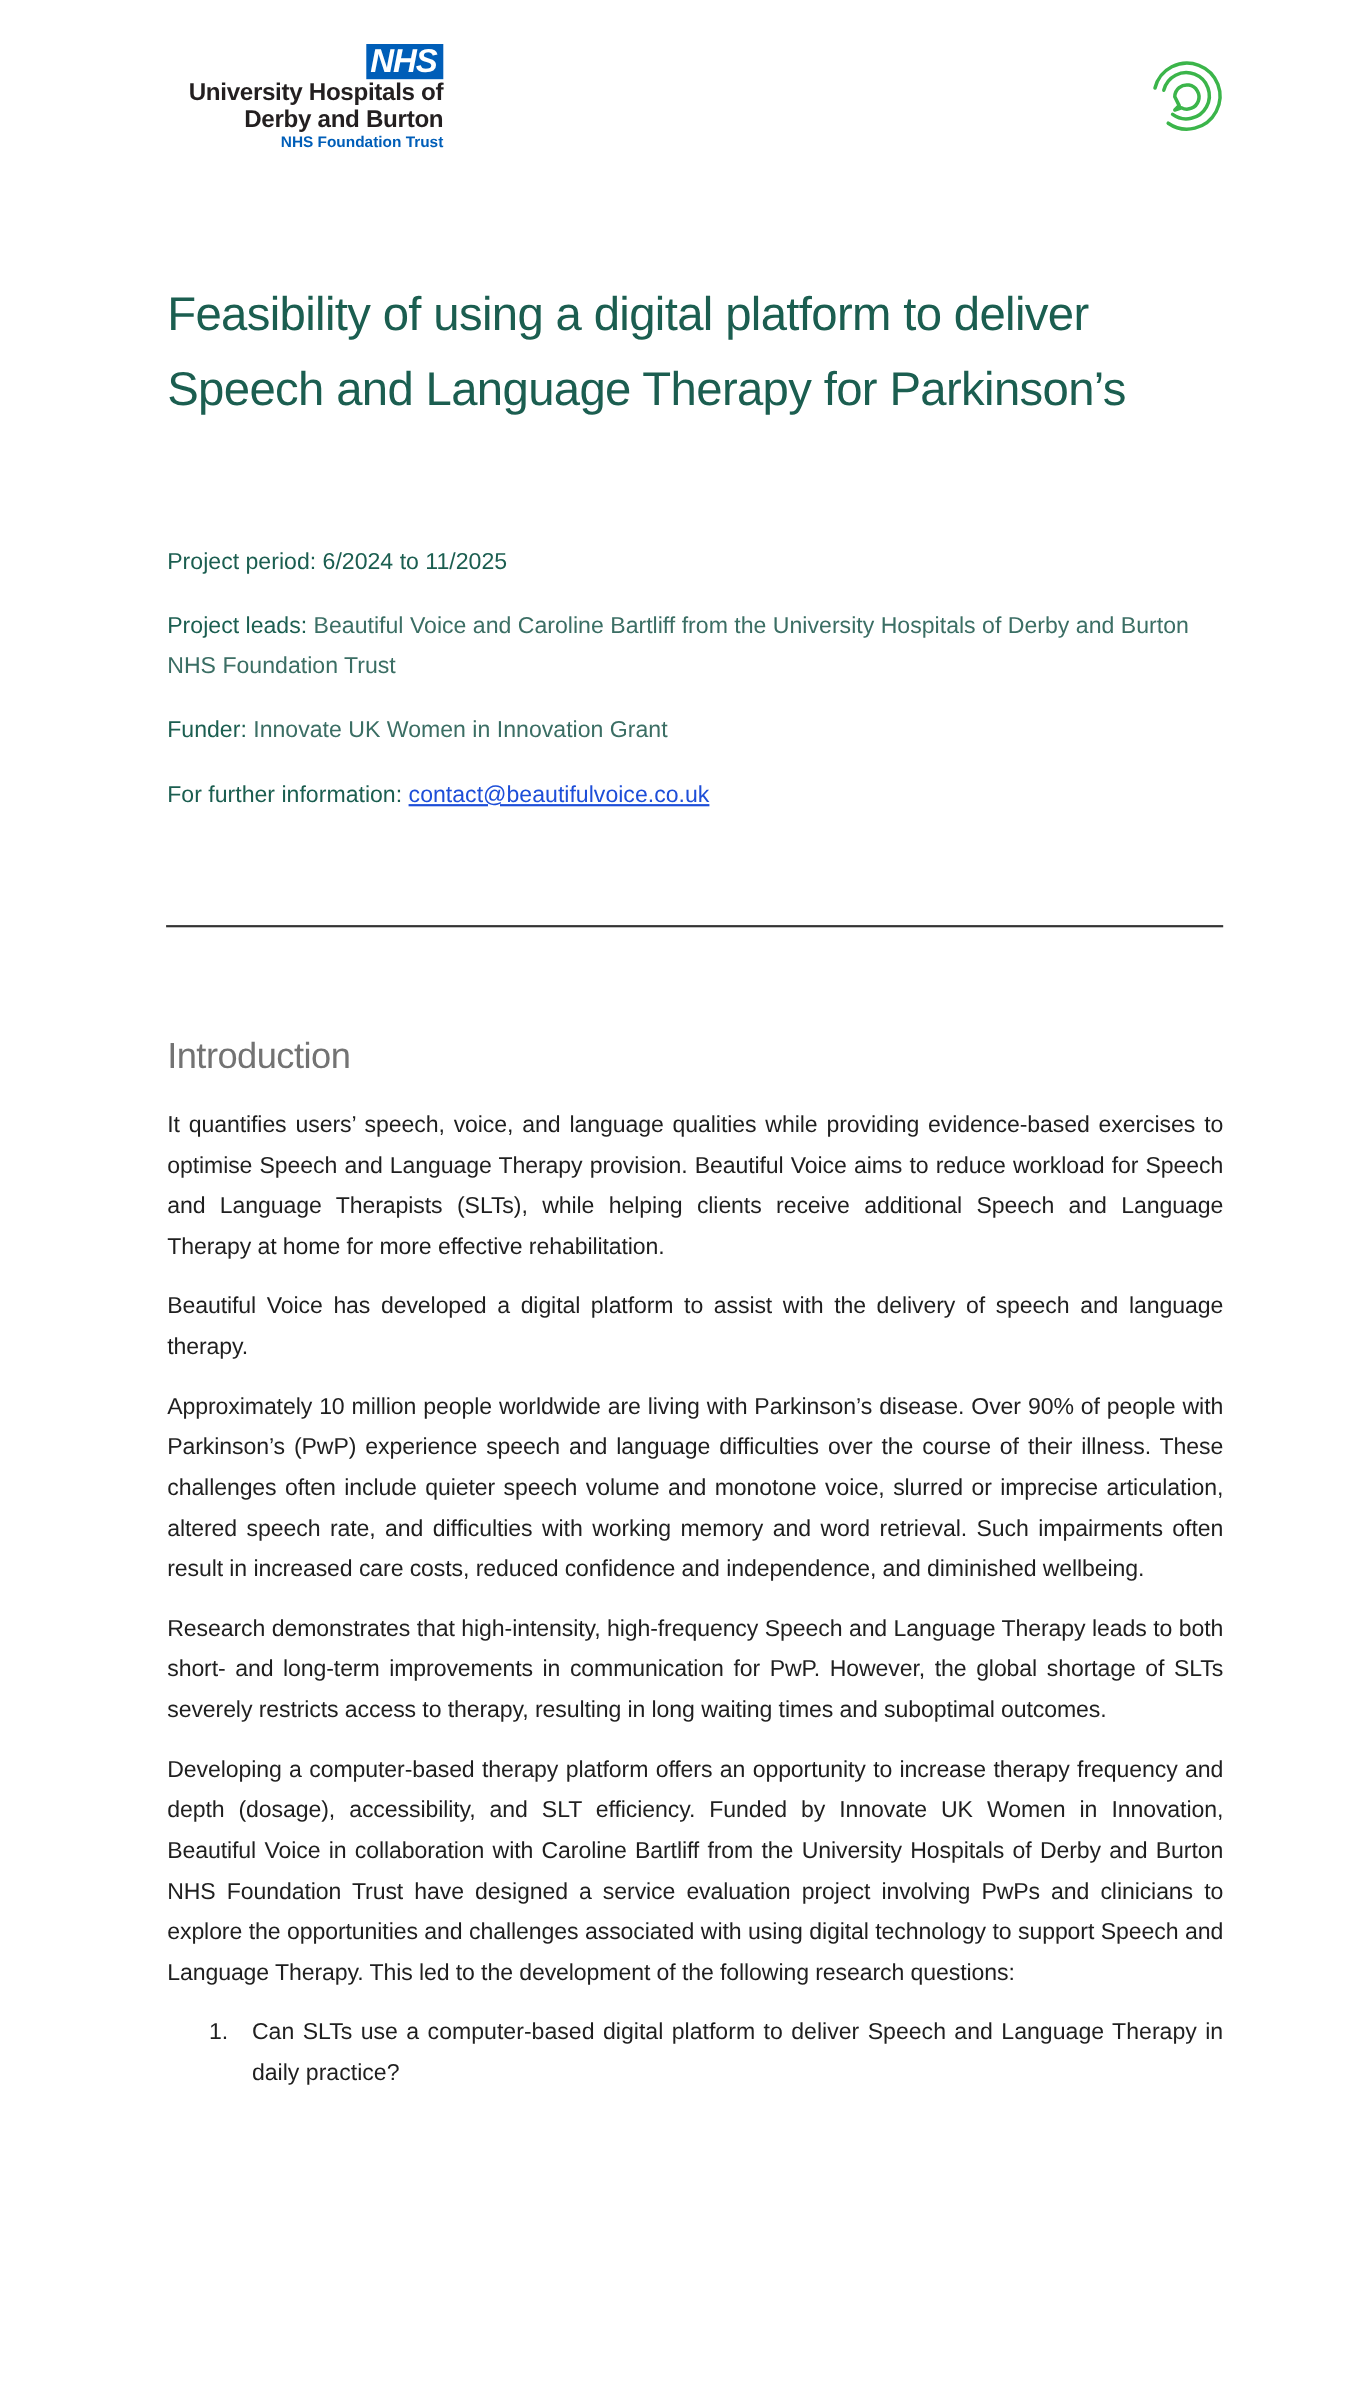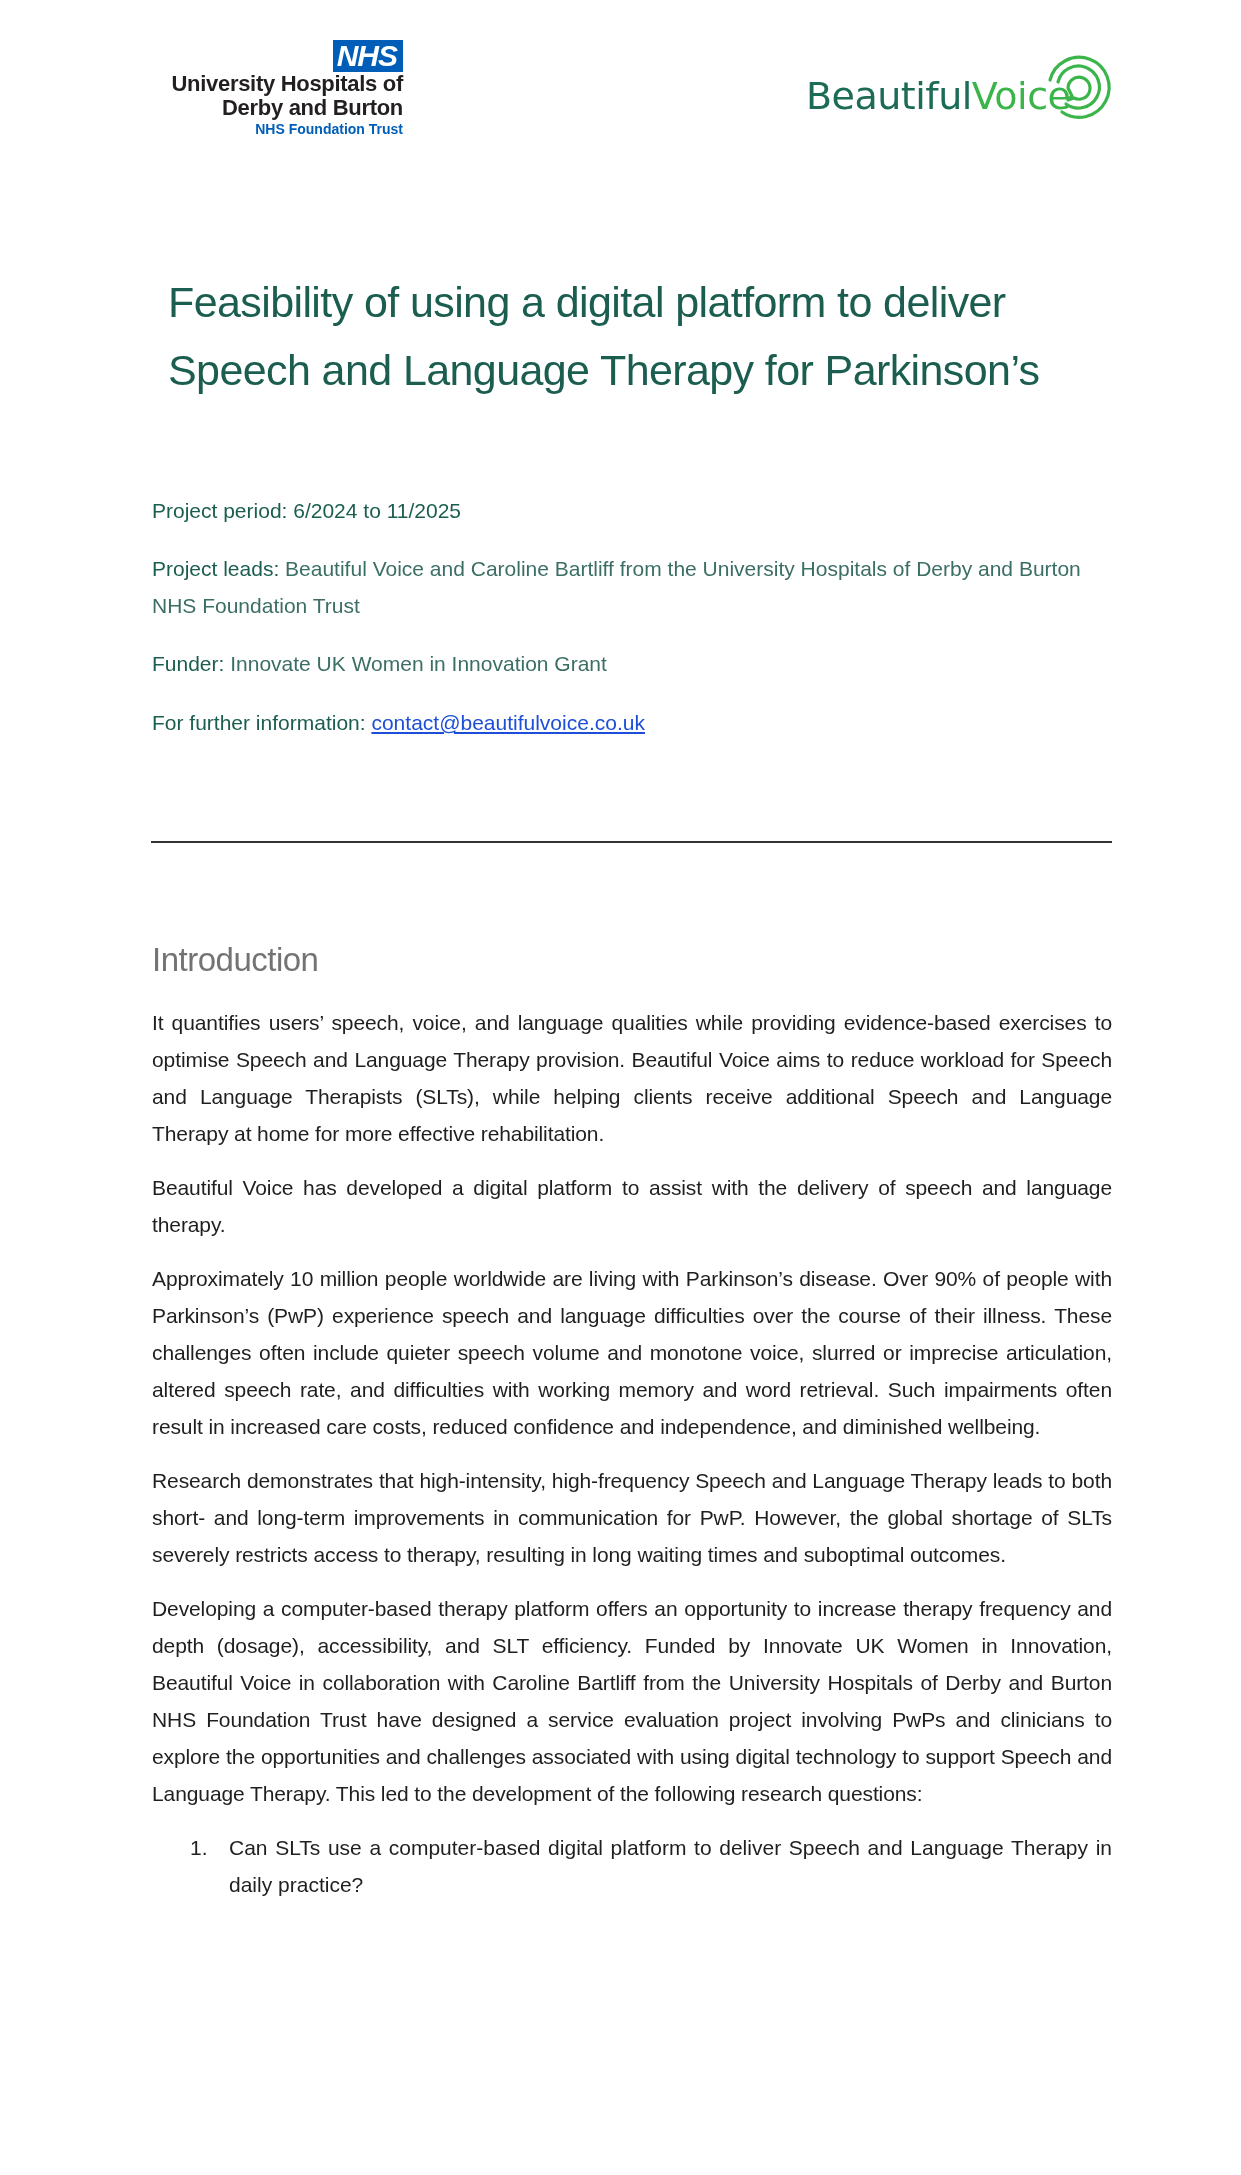--- a/index.html
+++ b/index.html
@@ -15,21 +15,21 @@
   .nhs-trust { font-weight: bold; color: #005eb8; font-size: 14px; line-height: 18px; }
 
   .bv-logo { position: absolute; left: 806px; top: 50px; width: 310px; height: 80px; }
   .bv-text { position: absolute; left: 0; top: 24px; font-size: 38px; line-height: 44px;
              font-family: "DejaVu Sans", sans-serif; font-weight: normal; letter-spacing: -0.5px; }
   .bv-text .b { color: #1c6b57; }
   .bv-text .v { color: #3bb54a; }
   .bv-icon { position: absolute; left: 232px; top: 0; width: 80px; height: 80px; }
 
   
-  .title { position: absolute; left: 152px; top: 252px; width: 960px; margin: 16px;
+  .title { position: absolute; left: 152px; top: 252px; width: 960px; margin: 0;
            font-size: 43px; line-height: 68px; font-weight: normal; color: #1b5e50; letter-spacing: -0.6px; }
 
   
   .meta { position: absolute; left: 152px; width: 960px; font-size: 21px; line-height: 37px; color: #2c5e55; margin: 0; }
   .meta .lbl { color: #1b5e50; }
   .meta .val { color: #3b6e64; font-weight: normal; }
   .meta a { color: #1d4ed8; text-decoration: underline; }
 
   .rule { position: absolute; left: 151px; top: 841px; width: 961px; height: 0; border-top: 2px solid #333; }
 
@@ -46,21 +46,20 @@
 <body>
 
 <div class="nhs-logo">
   <div><span class="nhs-badge">NHS</span></div>
   <div class="nhs-line">University Hospitals of</div>
   <div class="nhs-line">Derby and Burton</div>
   <div class="nhs-trust">NHS Foundation Trust</div>
 </div>
 
 <div class="bv-logo">
-  <div class="bv-text"><span class="b">Beautiful</span><span class="v">Voice</span></div>
   <svg class="bv-icon" viewBox="0 0 80 80">
     <g fill="none" stroke="#3bb54a" stroke-width="3.2" stroke-linecap="round">
       <path d="M24 62 A30 30 0 1 0 12 30"></path>
       <path d="M28 54 A21 21 0 1 0 20 32"></path>
       <path d="M34 46 L30 50 L36 48 A11 11 0 1 0 30 38 Z" stroke-linejoin="round"></path>
     </g>
   </svg>
 </div>
 
 <h1 class="title">Feasibility of using a digital platform to deliver Speech and Language Therapy for Parkinson’s</h1>

